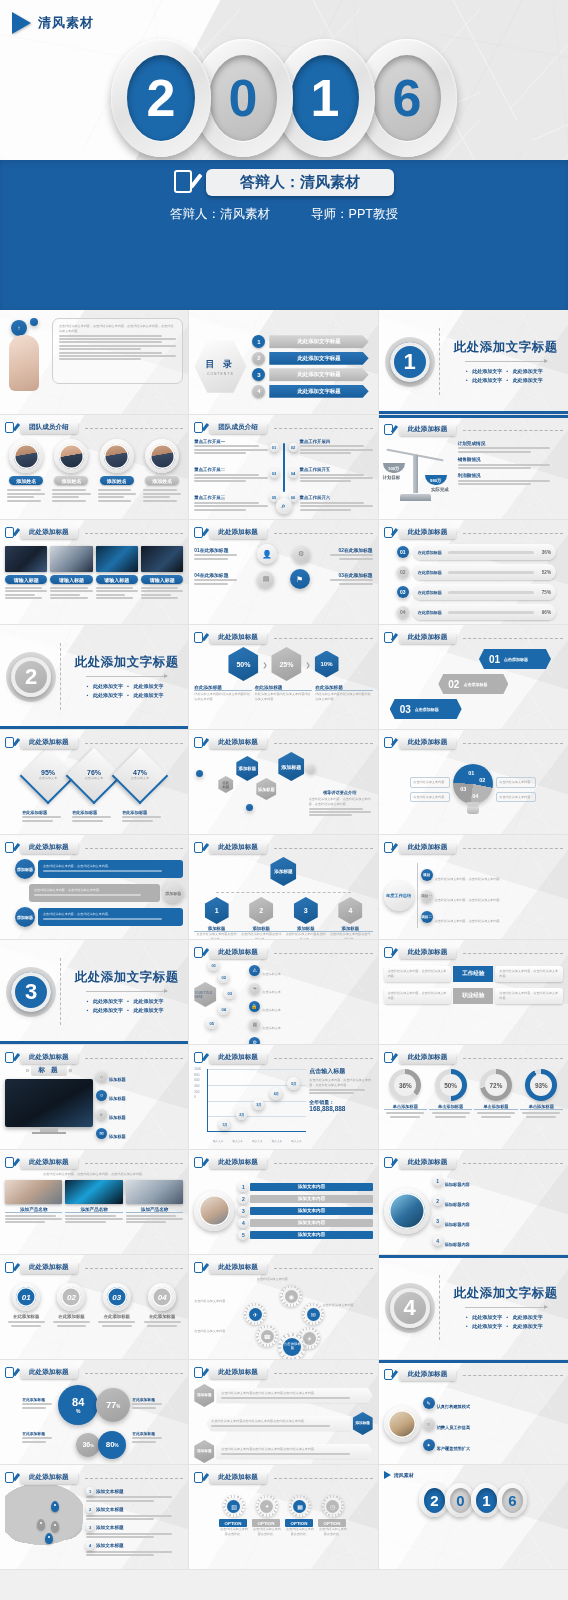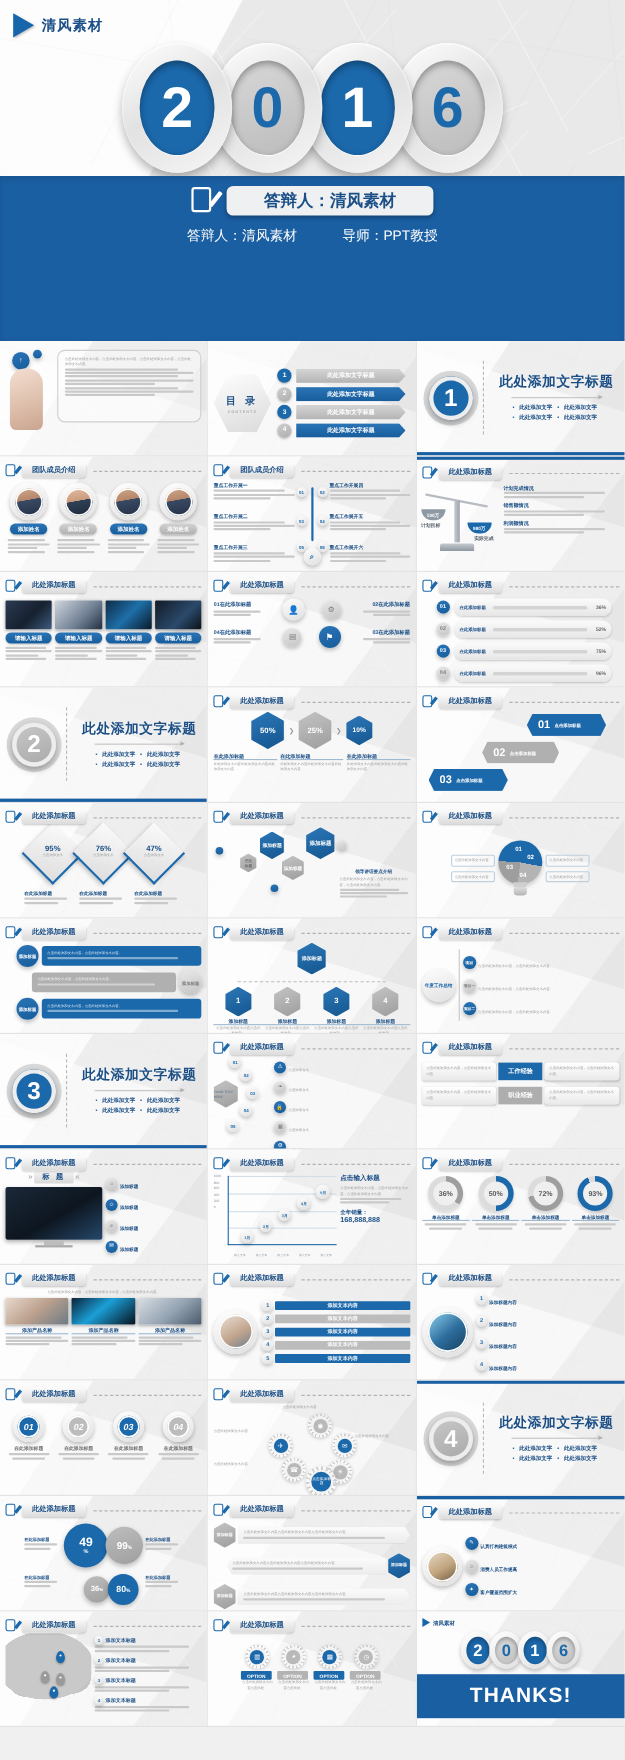--- a/index.html
+++ b/index.html
@@ -1490,25 +1490,25 @@
                 <div class="ph-line s"></div>
               </div>
             <div style="margin-top:22px">
                 <div class="lbl" style="font-size:3.8px">在此添加标题</div>
                 <div class="ph-line m"></div>
                 <div class="ph-line s"></div>
               </div>
           </div>
           <div class="quad">
             <div class="qc b" style="left:0;top:0;width:40px;height:40px;font-size:11px">
-                <span>49</span>
+                <span>84</span>
                 <span style="font-size:5px">%</span>
               </div>
             <div class="qc g" style="right:0;top:3px;width:34px;height:34px;font-size:9px">
-                <span><span>99</span><span style="font-size:4.5px">%</span></span>
+                <span><span>77</span><span style="font-size:4.5px">%</span></span>
               </div>
             <div class="qc g" style="left:18px;bottom:0;width:24px;height:24px;font-size:7px">
                 <span><span>36</span><span style="font-size:4px">%</span></span>
               </div>
             <div class="qc b" style="right:4px;bottom:-2px;width:28px;height:28px;font-size:8px">
                 <span><span>80</span><span style="font-size:4.5px">%</span></span>
               </div>
           </div>
           <div style="width:34px">
             <div>
@@ -1709,18 +1709,17 @@
           <div class="fr g">
               <div class="fi">0</div>
             </div>
           <div class="fr b">
               <div class="fi">1</div>
             </div>
           <div class="fr g">
               <div class="fi">6</div>
             </div>
         </div>
-        <div class="thanks">THANKS!</div>
       </div>
     </div>
 
   </div>
 </div>
 
 </body></html>

